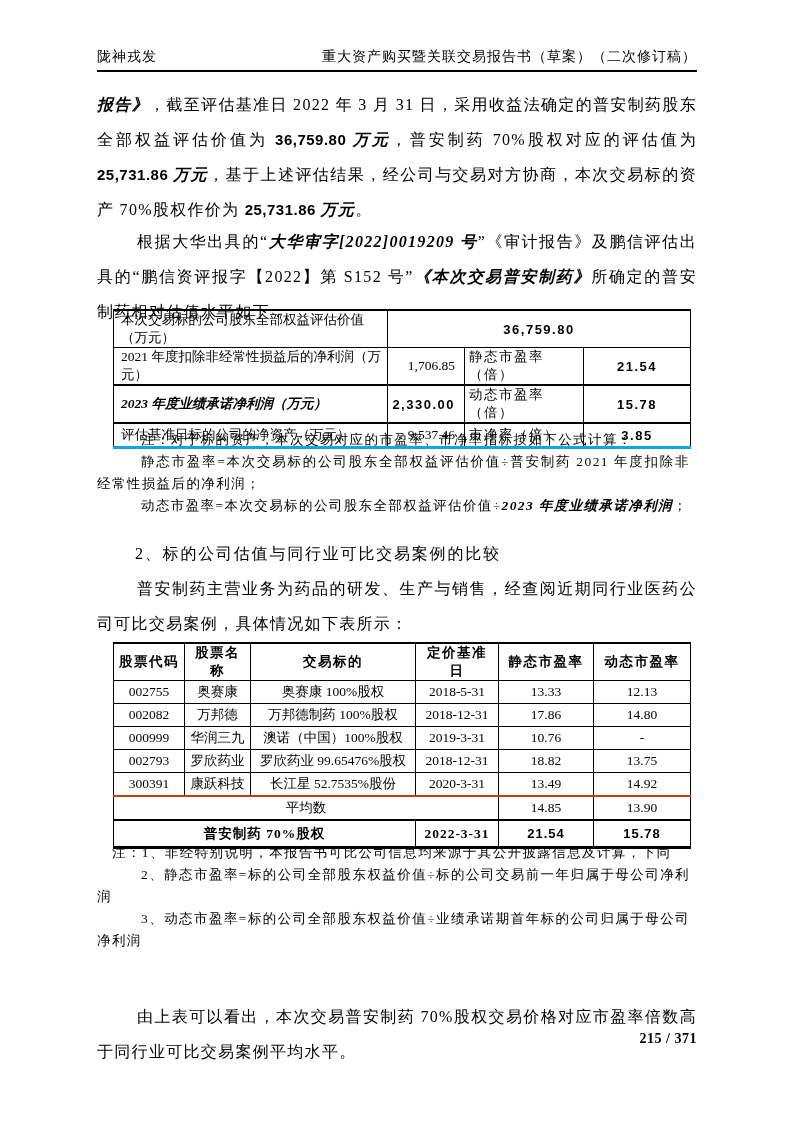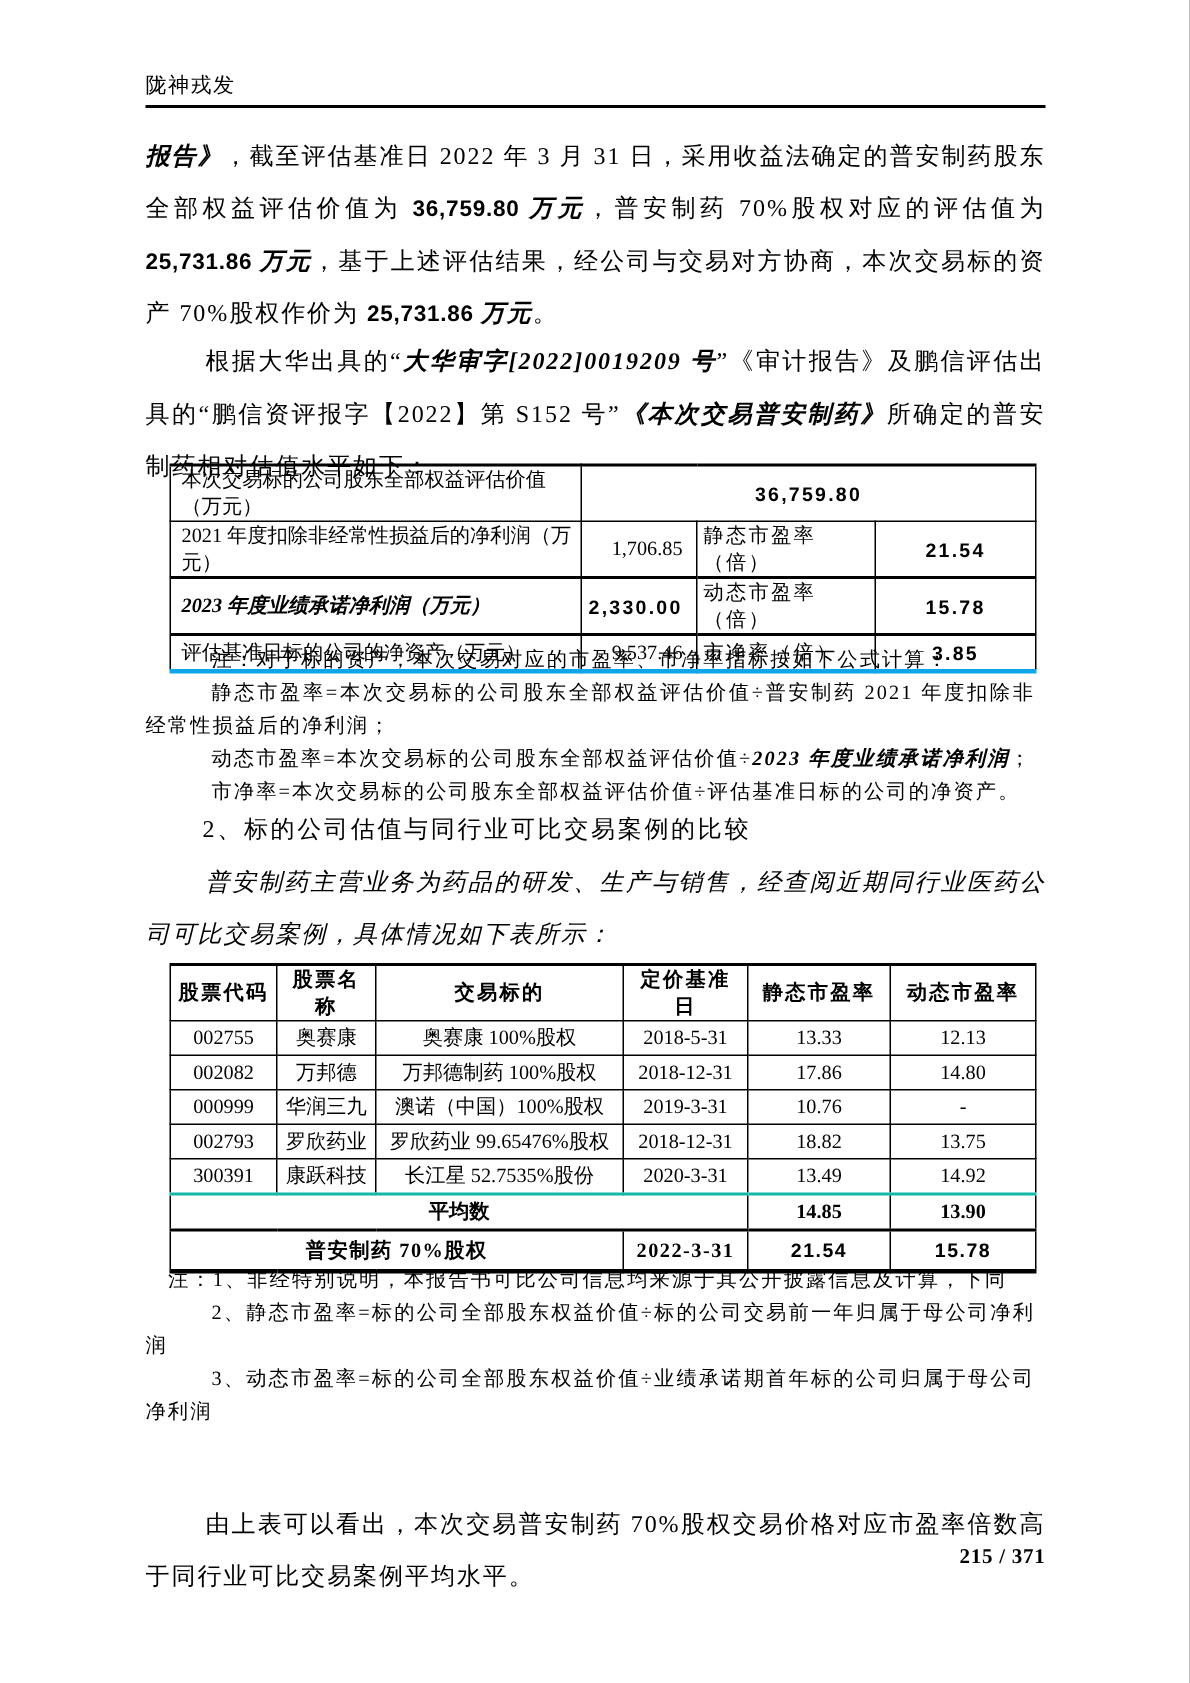--- a/index.html
+++ b/index.html
@@ -44,36 +44,37 @@
   .t1{top:309px;border-top:2px solid #000;border-bottom:3px solid #0ea5e9;}
   .t1 .c1{text-align:left;padding-left:7px;}
   .t1 .c2{text-align:right;padding-right:9px;}
   .t1 .c3{text-align:left;letter-spacing:1.5px;}
   .t1 .c4{text-align:center;}
   .t1 tr.emph td{border-top:2px solid #000;border-bottom:2px solid #000;}
   .tnb{font-weight:700;font-family:"Liberation Sans","DejaVu Sans",sans-serif;font-size:13px;letter-spacing:1.5px;}
   .t2{top:642px;border-top:2.5px solid #000;border-bottom:3px solid #000;text-align:center;}
   .t2 th{font-weight:700;letter-spacing:1.5px;font-size:13.5px;border-bottom:1.5px solid #000;height:23px;}
   .t2 td{text-align:center;}
-  .t2 tr.avg td{border-top:2px solid #14b8a6;font-weight:700;}
+  .t2 tr.avg td{border-top:2px solid #c2410c;font-weight:400;}
   .t2 tr.tgt td{border-top:2.5px solid #000;font-weight:700;height:25px;letter-spacing:1px;}
   .heading{letter-spacing:1.8px;}
   
   .pageno{
     position:absolute;top:1031px;right:96px;
     font-size:14px;font-weight:700;letter-spacing:0.5px;
   }
 </style>
 </head>
 <body>
 
 <div class="page">
 
   <div class="hdr">
     <span>陇神戎发</span>
+    <span>重大资产购买暨关联交易报告书（草案）（二次修订稿）</span>
   </div>
 
   <p class="para" style="top:87px;"><span class="bi">报告》</span><span>，截至评估基准日 2022 年 3 月 31 日，采用收益法确定的普安制药股东全部权益评估价值为 </span><span class="nb">36,759.80 </span><span class="bi">万元</span><span>，普安制药 70%股权对应的评估值为 </span><span class="nb">25,731.86 </span><span class="bi">万元</span><span>，基于上述评估结果，经公司与交易对方协商，本次交易标的资产 70%股权作价为 </span><span class="nb">25,731.86 </span><span class="bi">万元</span><span>。</span></p>
 
   <p class="para indent" style="top:224px;"><span>根据大华出具的“</span><span class="bi">大华审字[2022]0019209 号</span><span>”《审计报告》及鹏信评估出具的“鹏信资评报字【2022】第 S152 号”</span><span class="bi">《本次交易普安制药》</span><span>所确定的普安制药相对估值水平如下：</span></p>
 
   <table class="t1">
     <colgroup>
         <col style="width:274px">
         <col style="width:77px">
@@ -103,26 +104,25 @@
       <td class="c3">市净率（倍）</td>
       <td class="c4 tnb">3.85</td>
     </tr>
   </tbody>
     </table>
 
   <div class="note" style="top:429px;">
     <p class="ni2">注：对于标的资产，本次交易对应的市盈率、市净率指标按如下公式计算：</p>
     <p class="ni2">静态市盈率=本次交易标的公司股东全部权益评估价值÷普安制药 2021 年度扣除非经常性损益后的净利润；</p>
     <p class="ni2"><span>动态市盈率=本次交易标的公司股东全部权益评估价值÷</span><span class="bi">2023 年度业绩承诺净利润</span><span>；</span></p>
-    <p class="ni2">市净率=本次交易标的公司股东全部权益评估价值÷评估基准日标的公司的净资产。</p>
   </div>
 
   <p class="para heading" style="top:536px;text-indent:38px;">2、标的公司估值与同行业可比交易案例的比较</p>
 
-  <p class="para indent" style="top:571px;font-style:italic;">普安制药主营业务为药品的研发、生产与销售，经查阅近期同行业医药公司可比交易案例，具体情况如下表所示：</p>
+  <p class="para indent" style="top:571px;">普安制药主营业务为药品的研发、生产与销售，经查阅近期同行业医药公司可比交易案例，具体情况如下表所示：</p>
 
   <table class="t2">
     <colgroup>
         <col style="width:71px">
         <col style="width:66px">
         <col style="width:165px">
         <col style="width:83px">
         <col style="width:95px">
         <col style="width:97px">
       </colgroup>

